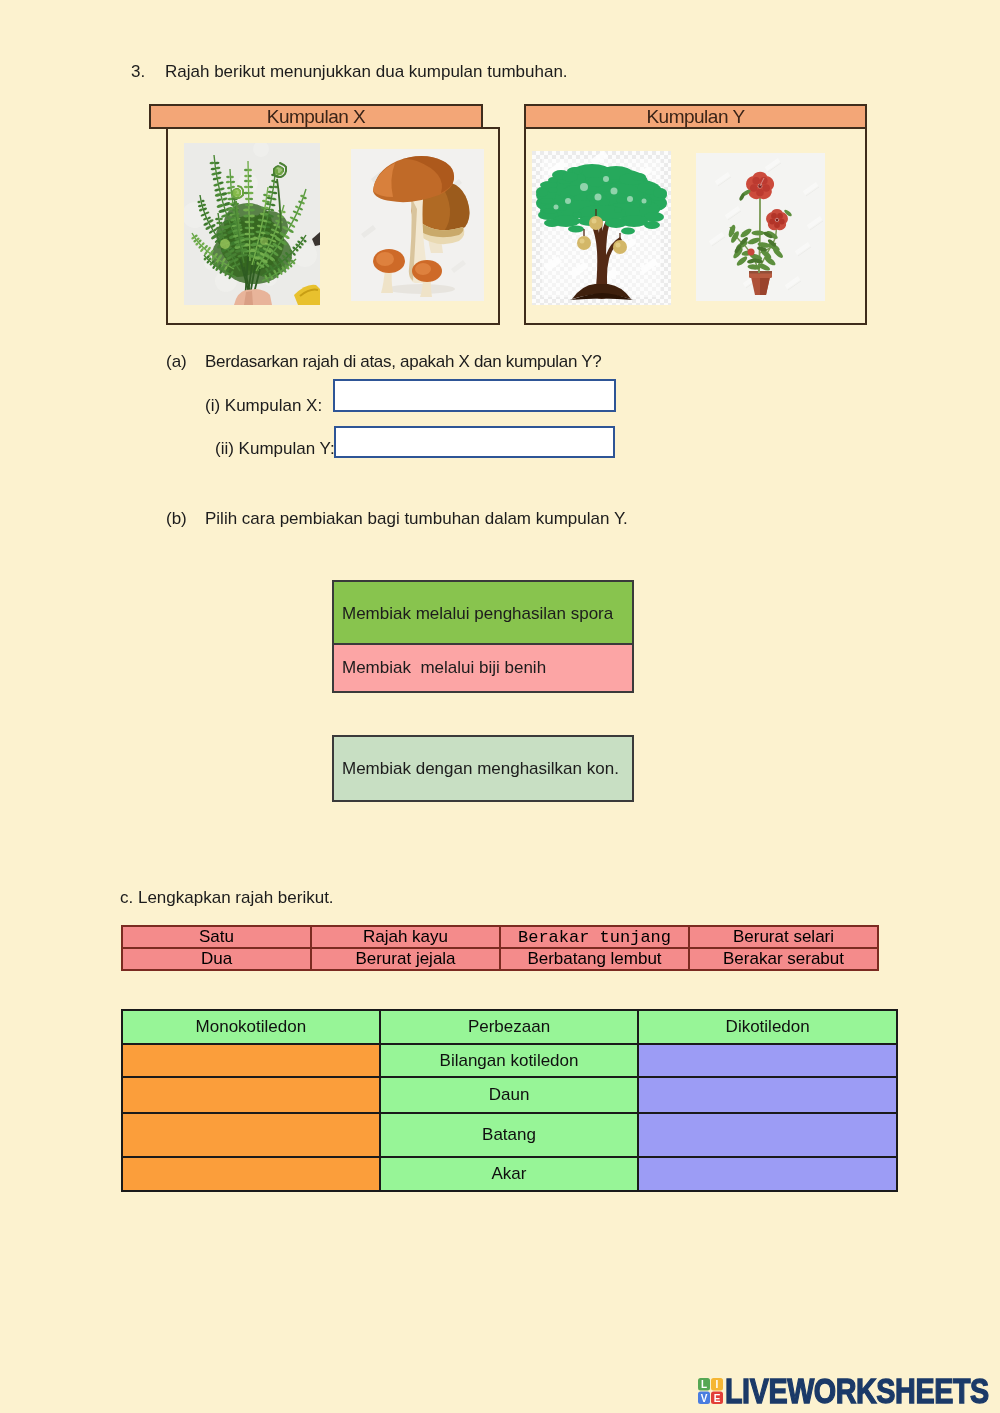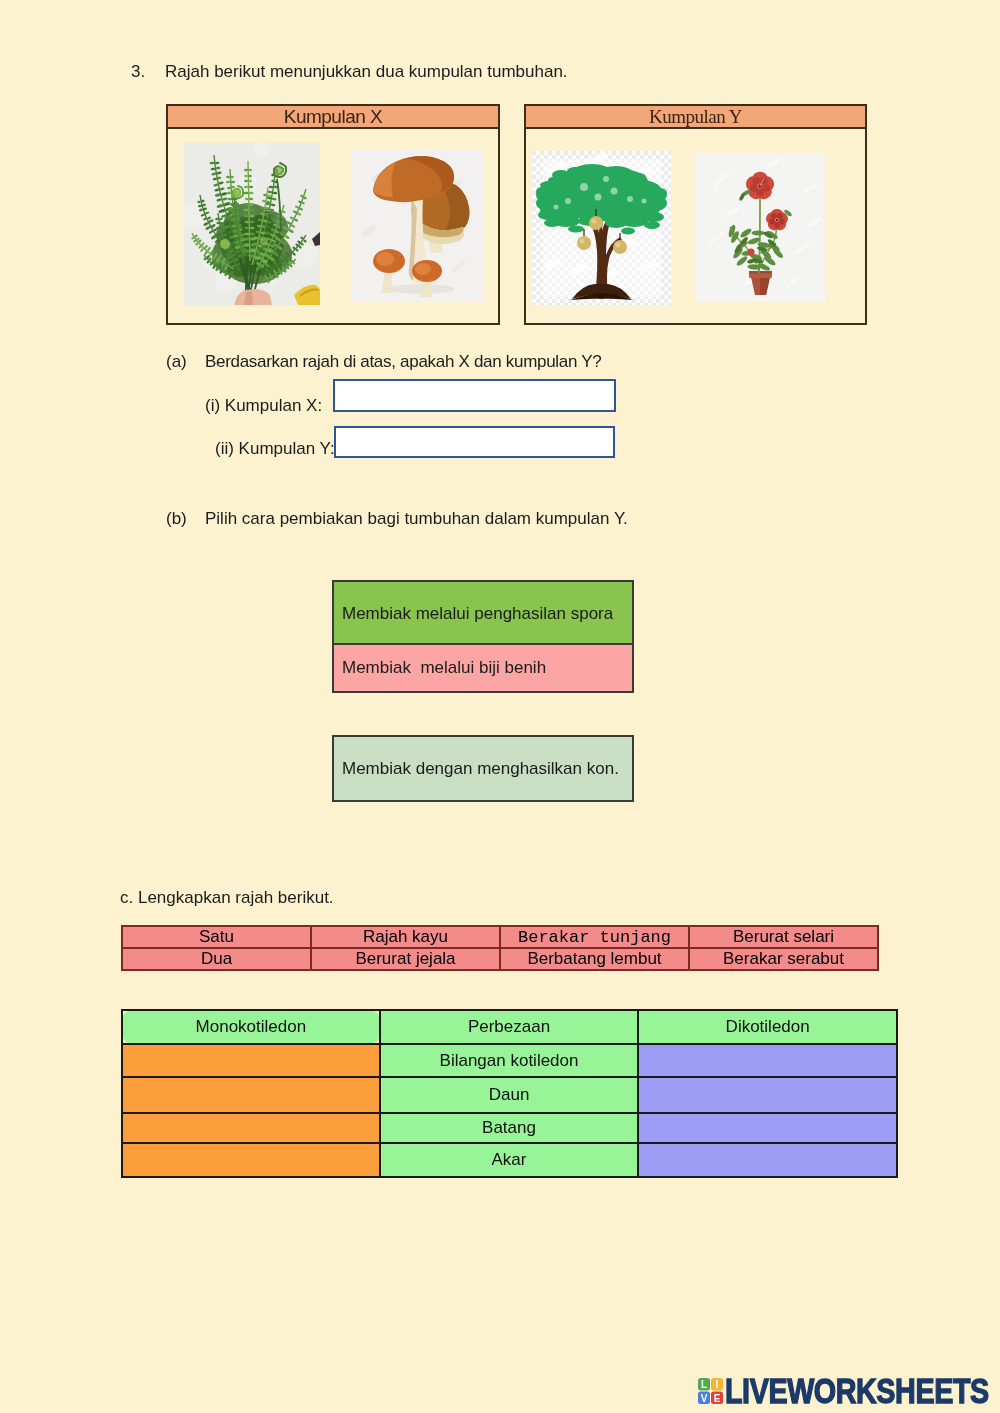--- a/index.html
+++ b/index.html
@@ -17,24 +17,24 @@
 .gtab .g { background:#97F597; }
 .gtab .o { background:#FB9E3B; }
 .gtab .p { background:#9C9CF5; }
 </style>
 </head>
 <body>
 
 <div class="abs t17" style="left:131px; top:62px;">3.</div>
 <div class="abs t17" style="left:165px; top:62px;">Rajah berikut menunjukkan dua kumpulan tumbuhan.</div>
 
-<div class="abs hdr" style="left:166px; top:104px; width:334px; height:25px;">Kumpulan X</div>
+<div class="abs hdr" style="left:149px; top:104px; width:334px; height:25px;">Kumpulan X</div>
 <div class="abs bodybox" style="left:166px; top:127px; width:334px; height:198px;"></div>
 
-<div class="abs hdr" style="left:524px; top:104px; width:343px; height:25px;font-family:Liberation Serif, serif;">Kumpulan Y</div>
+<div class="abs hdr" style="left:524px; top:104px; width:343px; height:25px;">Kumpulan Y</div>
 <div class="abs bodybox" style="left:524px; top:127px; width:343px; height:198px;"></div>
 
 <div class="abs" style="left:184px; top:143px; width:136px; height:162px;"><svg width="136" height="162" viewBox="0 0 136 162" xmlns="http://www.w3.org/2000/svg">
       <rect width="136" height="162" fill="#EBEBE8"></rect>
       <circle cx="83" cy="112" r="12" fill="#F2F2EF" opacity="0.6"></circle>
       <circle cx="121" cy="112" r="12" fill="#F2F2EF" opacity="0.6"></circle>
       <circle cx="11" cy="72" r="13" fill="#F2F2EF" opacity="0.6"></circle>
       <circle cx="86" cy="136" r="7" fill="#F2F2EF" opacity="0.6"></circle>
       <circle cx="64" cy="40" r="10" fill="#F2F2EF" opacity="0.6"></circle>
       <circle cx="77" cy="6" r="8" fill="#F2F2EF" opacity="0.6"></circle>
@@ -669,35 +669,35 @@
         <td>Berurat jejala</td>
         <td>Berbatang lembut</td>
         <td>Berakar serabut</td>
       </tr>
 </tbody>
   </table>
 
 <table class="gtab abs" style="left:121px; top:1009px; width:777px;">
 <tbody>
       <tr style="height:34px;">
-        <td class="g" style="width:258px;border-radius:10px;">Monokotiledon</td>
+        <td class="g" style="width:258px;">Monokotiledon</td>
         <td class="g" style="width:259px;">Perbezaan</td>
         <td class="g" style="width:259px;">Dikotiledon</td>
       </tr>
 <tr style="height:33px;padding-left:6px;">
         <td class="o"></td>
         <td class="g">Bilangan kotiledon</td>
         <td class="p"></td>
       </tr>
 <tr style="height:36px;padding-left:28px;">
         <td class="o"></td>
         <td class="g">Daun</td>
         <td class="p"></td>
       </tr>
-<tr style="height:30px;">
+<tr style="height:44px;">
         <td class="o"></td>
         <td class="g">Batang</td>
         <td class="p"></td>
       </tr>
 <tr style="height:34px;">
         <td class="o"></td>
         <td class="g">Akar</td>
         <td class="p"></td>
       </tr>
 </tbody>

